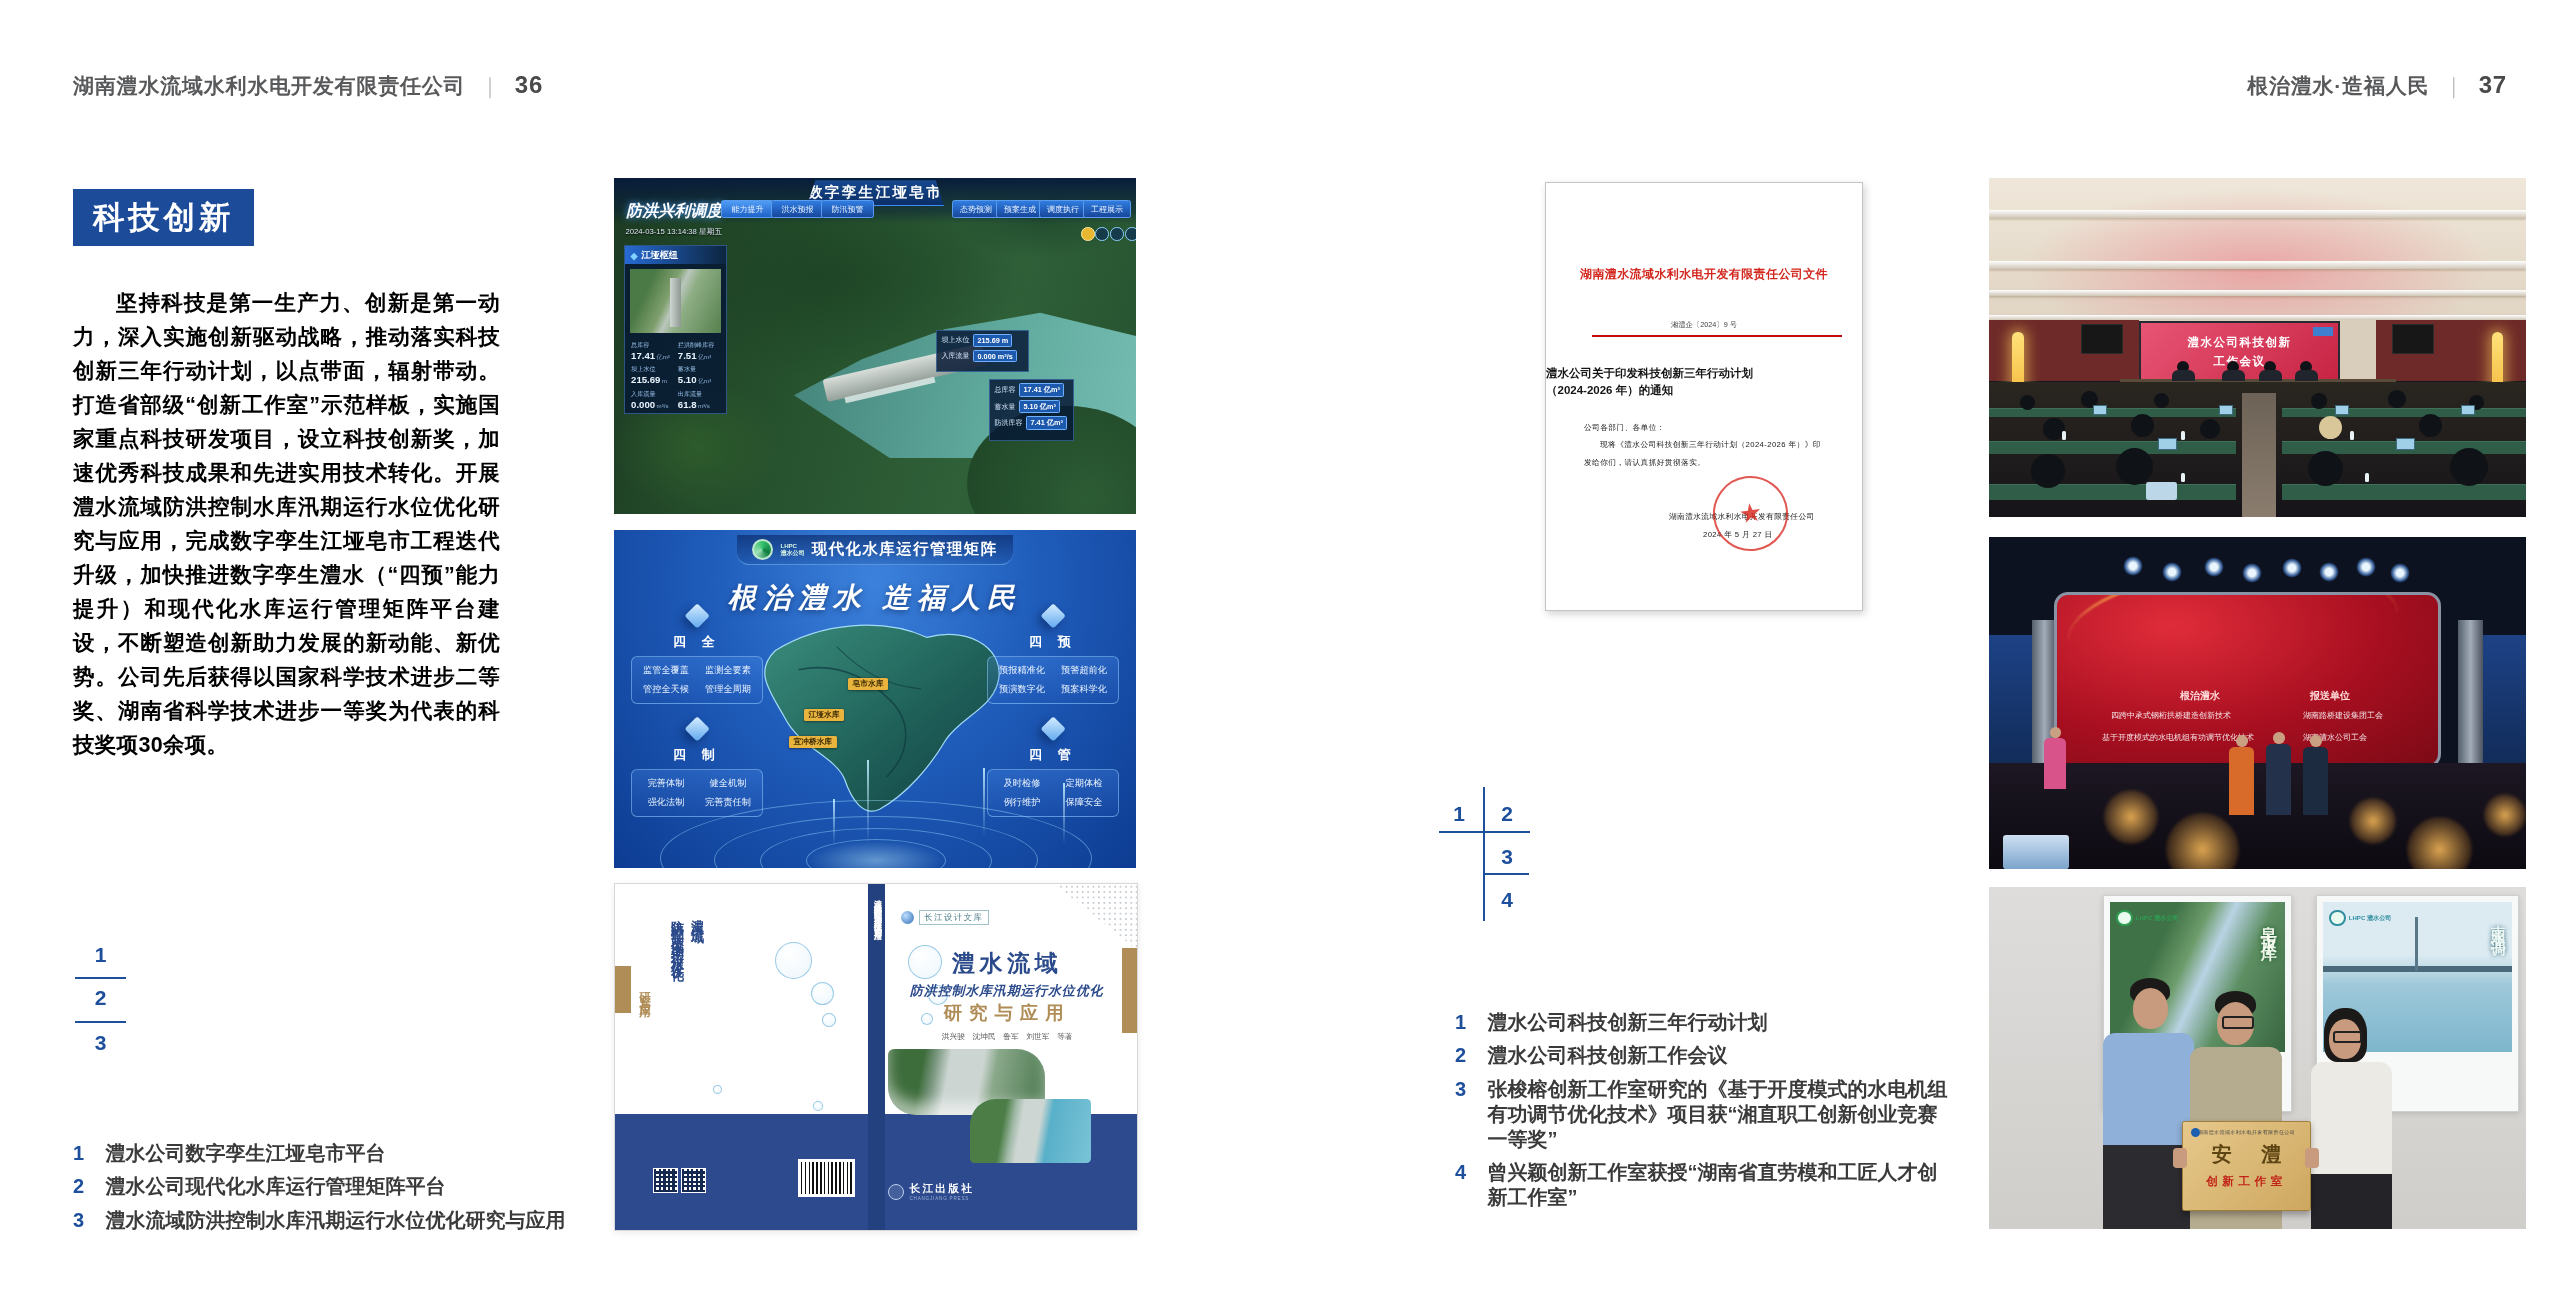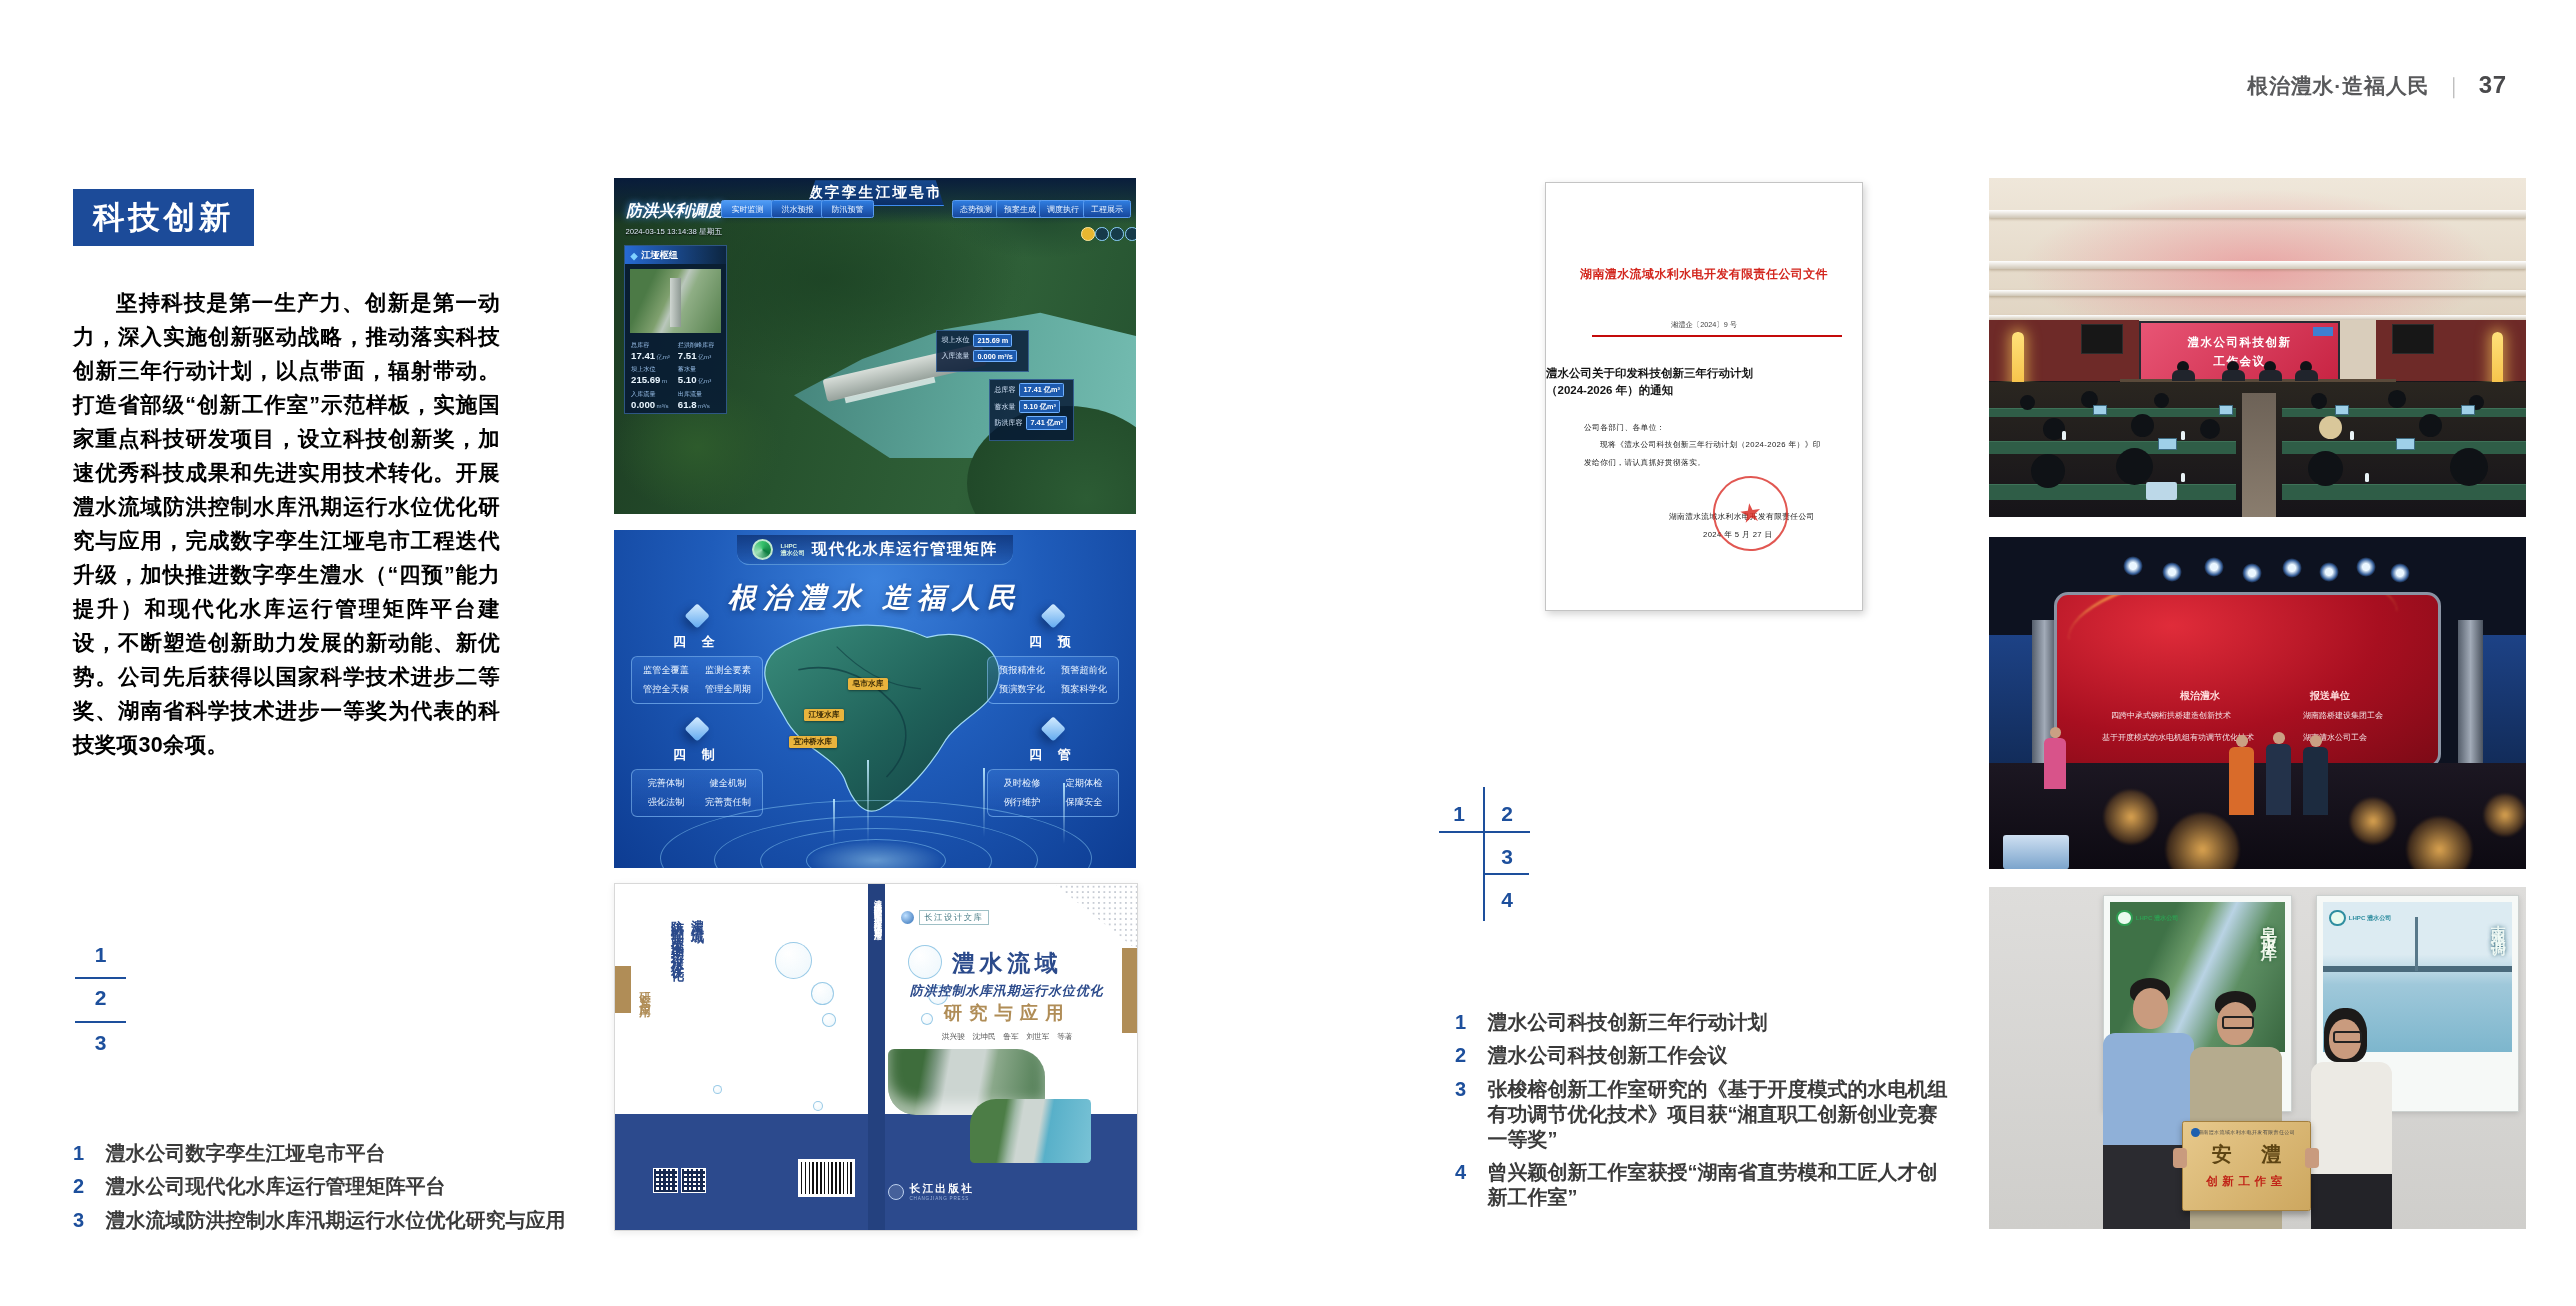--- a/index.html
+++ b/index.html
@@ -168,20 +168,23 @@
     background:linear-gradient(135deg,#e7c98c,#cda75f);box-shadow:0 3.1px 6.1px rgba(0,0,0,.3);text-align:center}
   .pg-pqh{margin-top:7px;font-size:5px;color:#454545;letter-spacing:0.4px}
   .pg-pqm{margin-top:6.1px;font-family:"Liberation Serif",serif;font-size:20px;font-weight:bold;color:#5d4413;letter-spacing:12.3px;text-indent:12.3px}
   .pg-pqs{margin-top:6.1px;font-size:11.5px;font-weight:bold;color:#c02418;letter-spacing:4.6px}
 </style>
 </head>
 <body>
 
 <div class="canvas">
 
+  <div class="abs hdr" style="left:73px;top:71px">
+    <span>湖南澧水流域水利水电开发有限责任公司</span><span class="sep">｜</span><span class="pg">36</span>
+  </div>
   <div class="abs hdr" style="right:69px;top:71px">
     <span>根治澧水·造福人民</span><span class="sep">｜</span><span class="pg">37</span>
   </div>
 
   <div class="abs badge" style="left:73px;top:189px">科技创新</div>
   <div class="abs para" style="left:73px;top:286px">坚持科技是第一生产力、创新是第一动力，深入实施创新驱动战略，推动落实科技创新三年行动计划，以点带面，辐射带动。打造省部级“创新工作室”示范样板，实施国家重点科技研发项目，设立科技创新奖，加速优秀科技成果和先进实用技术转化。开展澧水流域防洪控制水库汛期运行水位优化研究与应用，完成数字孪生江垭皂市工程迭代升级，加快推进数字孪生澧水（“四预”能力提升）和现代化水库运行管理矩阵平台建设，不断塑造创新助力发展的新动能、新优势。公司先后获得以国家科学技术进步二等奖、湖南省科学技术进步一等奖为代表的科技奖项30余项。</div>
 
   <div class="abs" style="left:73px;top:943px;width:61px;height:131px">
     <div class="abs mnum" style="left:10px;top:0">1</div>
     <div class="abs mline" style="left:2.3px;top:34px;width:51px"></div>
@@ -207,21 +210,21 @@
 
   <div class="abs fig f1" style="left:614px;top:178px;width:522px;height:336px">
     <div class="f1-terrain"></div>
     <div class="f1-water"></div>
     <div class="f1-hillbr"></div>
     <div class="f1-dam"></div>
     <div class="f1-spill"></div>
     <div class="f1-top"></div>
     <div class="f1-plate">数字孪生江垭皂市</div>
     <div class="f1-mod" style="left:12.3px;top:23px">防洪兴利调度</div>
-    <div class="f1-chip" style="left:107px;top:22px;width:45px;background:linear-gradient(180deg,#4f9cf5,#1f63c8)">实时监测</div>
+    <div class="f1-chip" style="left:107px;top:22px;width:45px;background:linear-gradient(180deg,#4f9cf5,#1f63c8)">能力提升</div>
     <div class="f1-chip" style="left:157px;top:22px;width:45px">洪水预报</div>
     <div class="f1-chip" style="left:207px;top:22px;width:45px">防汛预警</div>
     <div class="f1-chip" style="left:338px;top:22px;width:40px">态势预测</div>
     <div class="f1-chip" style="left:382px;top:22px;width:40px">预案生成</div>
     <div class="f1-chip" style="left:425px;top:22px;width:40px">调度执行</div>
     <div class="f1-chip" style="left:469px;top:22px;width:40px">工程展示</div>
     <div class="f1-ts" style="left:11.5px;top:49px">2024-03-15 13:14:38 星期五</div>
     <div class="f1-ic" style="left:467px;top:49px;background:#e8b731;border-color:#ffe9a0"></div>
     <div class="f1-ic" style="left:481px;top:49px"></div>
     <div class="f1-ic" style="left:496px;top:49px"></div>

